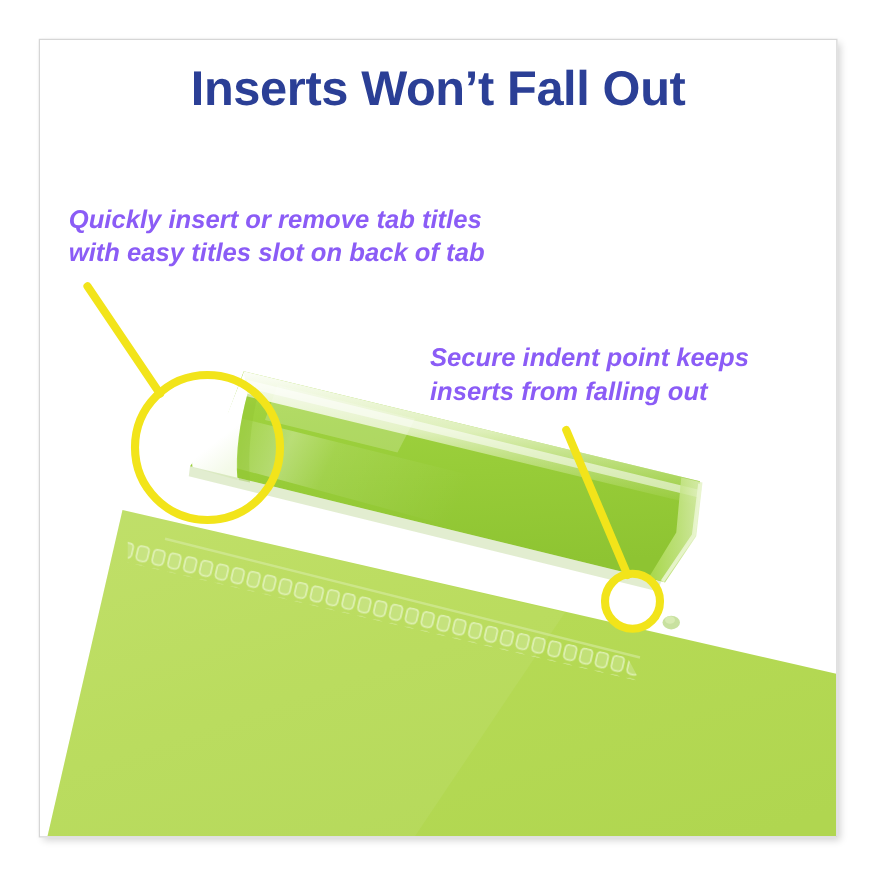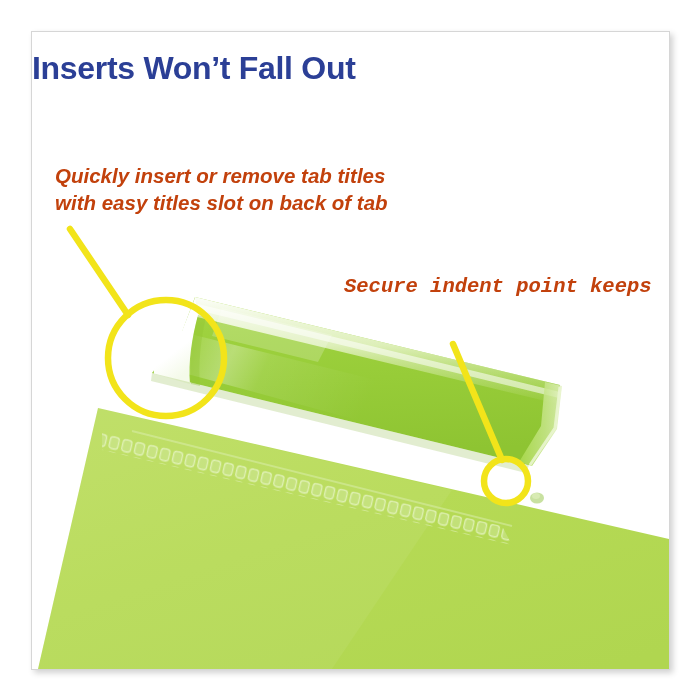--- a/index.html
+++ b/index.html
@@ -28,39 +28,40 @@
     box-shadow: 3px 3px 6px rgba(0,0,0,0.18);
     overflow: hidden;
   }
 
   
   #title {
     position: absolute;
     left: 0;
     top: 18px;
     width: 100%;
+    text-align: center;
     color: #2b3f96;
-    font-size: 32px;
+    font-size: 39px;
     font-weight: bold;
     letter-spacing: -0.3px;
     white-space: nowrap;
   }
 
   
   .callout-text {
     position: absolute;
-    color: #c2410c;
+    color: #8b5cf6;
     font-size: 20.5px;
     font-style: italic;
     font-weight: bold;
     line-height: 1.33;
     white-space: nowrap;
   }
   #callout-left  { left: 23px;  top: 130px; }
-  #callout-right { left: 312px; top: 241px; font-family: Liberation Mono, monospace; }
+  #callout-right { left: 312px; top: 241px; }
 
   
   #photo {
     position: absolute;
     left: 0;
     top: 0;
     width: 637px;
     height: 637px;
   }
   #photo svg, #overlay svg { display: block; }
@@ -199,16 +200,17 @@
 
     <div id="title">Inserts Won’t Fall Out</div>
 
     <div id="callout-left" class="callout-text">
       <div>Quickly insert or remove tab titles</div>
       <div>with easy titles slot on back of tab</div>
     </div>
 
     <div id="callout-right" class="callout-text">
       <div>Secure indent point keeps</div>
+      <div>inserts from falling out</div>
     </div>
 
   </div>
 </div>
 
 </body></html>

